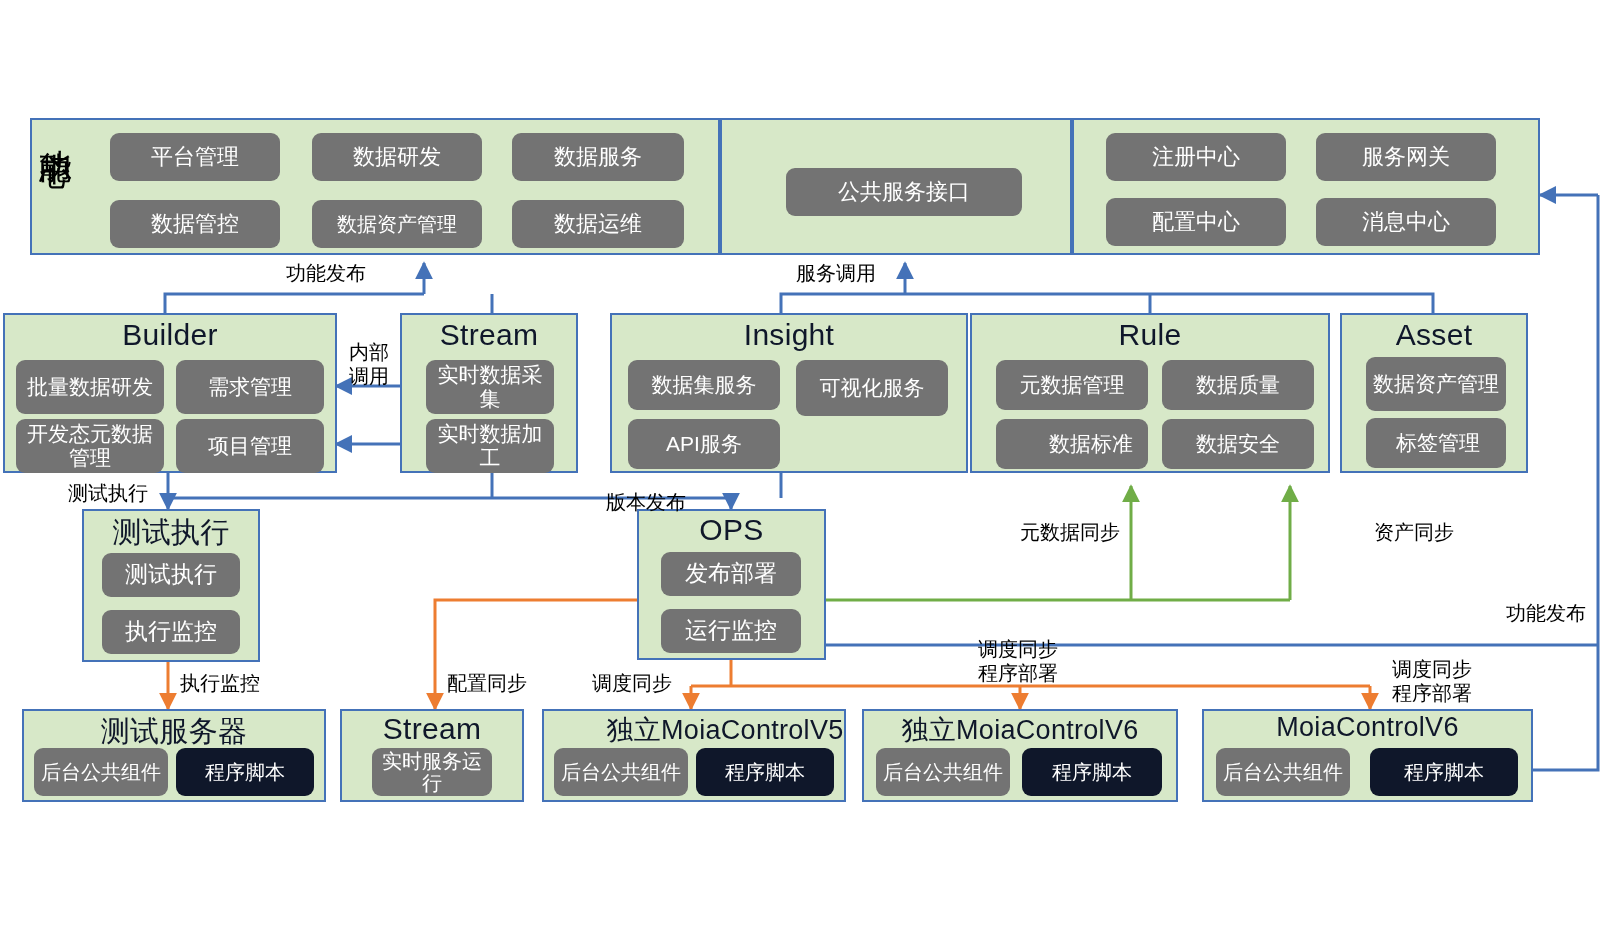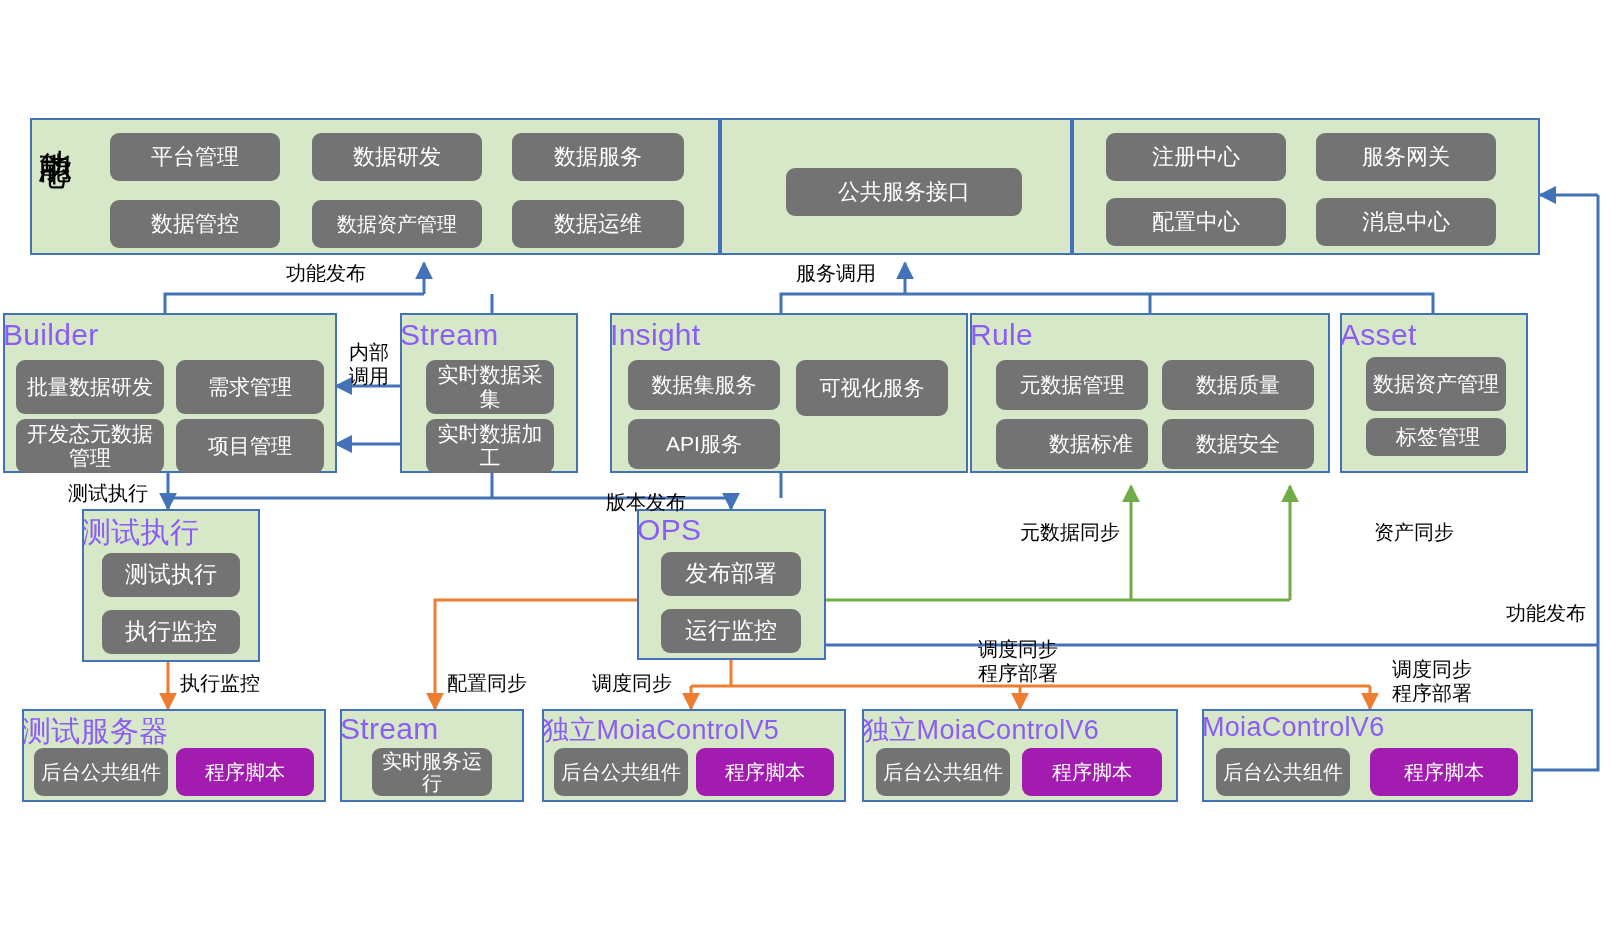--- a/index.html
+++ b/index.html
@@ -3,31 +3,31 @@
 <meta charset="utf-8">
 <style>
   html,body{margin:0;padding:0;background:#ffffff;}
   body{width:1611px;height:940px;position:relative;overflow:hidden;
        font-family:"Liberation Sans","DejaVu Sans",sans-serif;}
   #stage{position:absolute;left:0;top:0;width:1611px;height:940px;}
 
   
   .panel{position:absolute;background:#d7e8c8;border:2px solid #4472b8;
          box-sizing:border-box;}
-  .panel-title{position:absolute;left:0;right:0;
-               color:#8b5cf6;font-weight:400;letter-spacing:.3px;white-space:nowrap;}
+  .panel-title{position:absolute;left:0;right:0;text-align:center;
+               color:#0f172a;font-weight:400;letter-spacing:.3px;white-space:nowrap;}
   .panel-title.lat{font-size:30px;top:6px;}
   .panel-title.cjk{font-size:29px;top:6px;}
   .panel-title.cjk-sm{font-size:27px;top:6px;}
 
   
   .chip{position:absolute;background:#737373;border-radius:9px;color:#fff;
         display:flex;align-items:center;justify-content:center;text-align:center;
         font-size:22px;line-height:1.12;box-sizing:border-box;padding:2px 4px;}
-  .chip.orange{background:#a21caf;}
+  .chip.orange{background:#0f172a;}
   .chip.s20{font-size:20px;}
   .chip.s21{font-size:21px;}
   .chip.s23{font-size:23px;}
 
   
   .vtext{position:absolute;writing-mode:vertical-rl;text-orientation:upright;
          font-size:32px;line-height:1.0;color:#000;letter-spacing:2px;}
 
   
   .elabel{position:absolute;font-size:20px;color:#000;white-space:pre;
@@ -138,21 +138,21 @@
   <div class="panel" style="left:970px;top:313px;width:360px;height:160px;"></div>
   <div class="panel-title lat" style="left:970px;width:360px;top:318px;">Rule</div>
   <div class="chip s21" style="left:996px;top:360px;width:152px;height:50px;">元数据管理</div>
   <div class="chip s21" style="left:1162px;top:360px;width:152px;height:50px;">数据质量</div>
   <div class="chip s21" style="left:996px;top:419px;width:152px;height:50px;padding-left:42px;">数据标准</div>
   <div class="chip s21" style="left:1162px;top:419px;width:152px;height:50px;">数据安全</div>
 
   <div class="panel" style="left:1340px;top:313px;width:188px;height:160px;"></div>
   <div class="panel-title lat" style="left:1340px;width:188px;top:318px;">Asset</div>
   <div class="chip s21" style="left:1366px;top:357px;width:140px;height:54px;">数据资产管理</div>
-  <div class="chip s21" style="left:1366px;top:418px;width:140px;height:38px;padding-left:8px;">标签管理</div>
+  <div class="chip s21" style="left:1366px;top:418px;width:140px;height:50px;padding-left:8px;">标签管理</div>
 
   <div class="panel" style="left:82px;top:509px;width:178px;height:153px;"></div>
   <div class="panel-title cjk" style="left:82px;width:178px;top:513px;">测试执行</div>
   <div class="chip s23" style="left:102px;top:553px;width:138px;height:44px;">测试执行</div>
   <div class="chip s23" style="left:102px;top:610px;width:138px;height:44px;">执行监控</div>
 
   <div class="panel" style="left:637px;top:509px;width:189px;height:151px;"></div>
   <div class="panel-title lat" style="left:637px;width:189px;top:513px;">OPS</div>
   <div class="chip s23" style="left:661px;top:552px;width:140px;height:44px;">发布部署</div>
   <div class="chip s23" style="left:661px;top:609px;width:140px;height:44px;">运行监控</div>
@@ -160,21 +160,21 @@
   <div class="panel" style="left:22px;top:709px;width:304px;height:93px;"></div>
   <div class="panel-title cjk" style="left:22px;width:304px;top:712px;">测试服务器</div>
   <div class="chip s20" style="left:34px;top:748px;width:134px;height:48px;">后台公共组件</div>
   <div class="chip orange s20" style="left:176px;top:748px;width:138px;height:48px;">程序脚本</div>
 
   <div class="panel" style="left:340px;top:709px;width:184px;height:93px;"></div>
   <div class="panel-title lat" style="left:340px;width:184px;top:712px;">Stream</div>
   <div class="chip s20" style="left:372px;top:748px;width:120px;height:48px;">实时服务运行</div>
 
   <div class="panel" style="left:542px;top:709px;width:304px;height:93px;"></div>
-  <div class="panel-title cjk-sm" style="left:542px;width:304px;top:712px;">独立MoiaControlV5</div>
+  <div class="panel-title cjk-sm" style="left:542px;width:304px;top:712px;padding-left:31px;">独立MoiaControlV5</div>
   <div class="chip s20" style="left:554px;top:748px;width:134px;height:48px;">后台公共组件</div>
   <div class="chip orange s20" style="left:696px;top:748px;width:138px;height:48px;">程序脚本</div>
 
   <div class="panel" style="left:862px;top:709px;width:316px;height:93px;"></div>
   <div class="panel-title cjk-sm" style="left:862px;width:316px;top:712px;">独立MoiaControlV6</div>
   <div class="chip s20" style="left:876px;top:748px;width:134px;height:48px;">后台公共组件</div>
   <div class="chip orange s20" style="left:1022px;top:748px;width:140px;height:48px;">程序脚本</div>
 
   <div class="panel" style="left:1202px;top:709px;width:331px;height:93px;"></div>
   <div class="panel-title cjk-sm" style="left:1202px;width:331px;top:712px;">MoiaControlV6</div>

